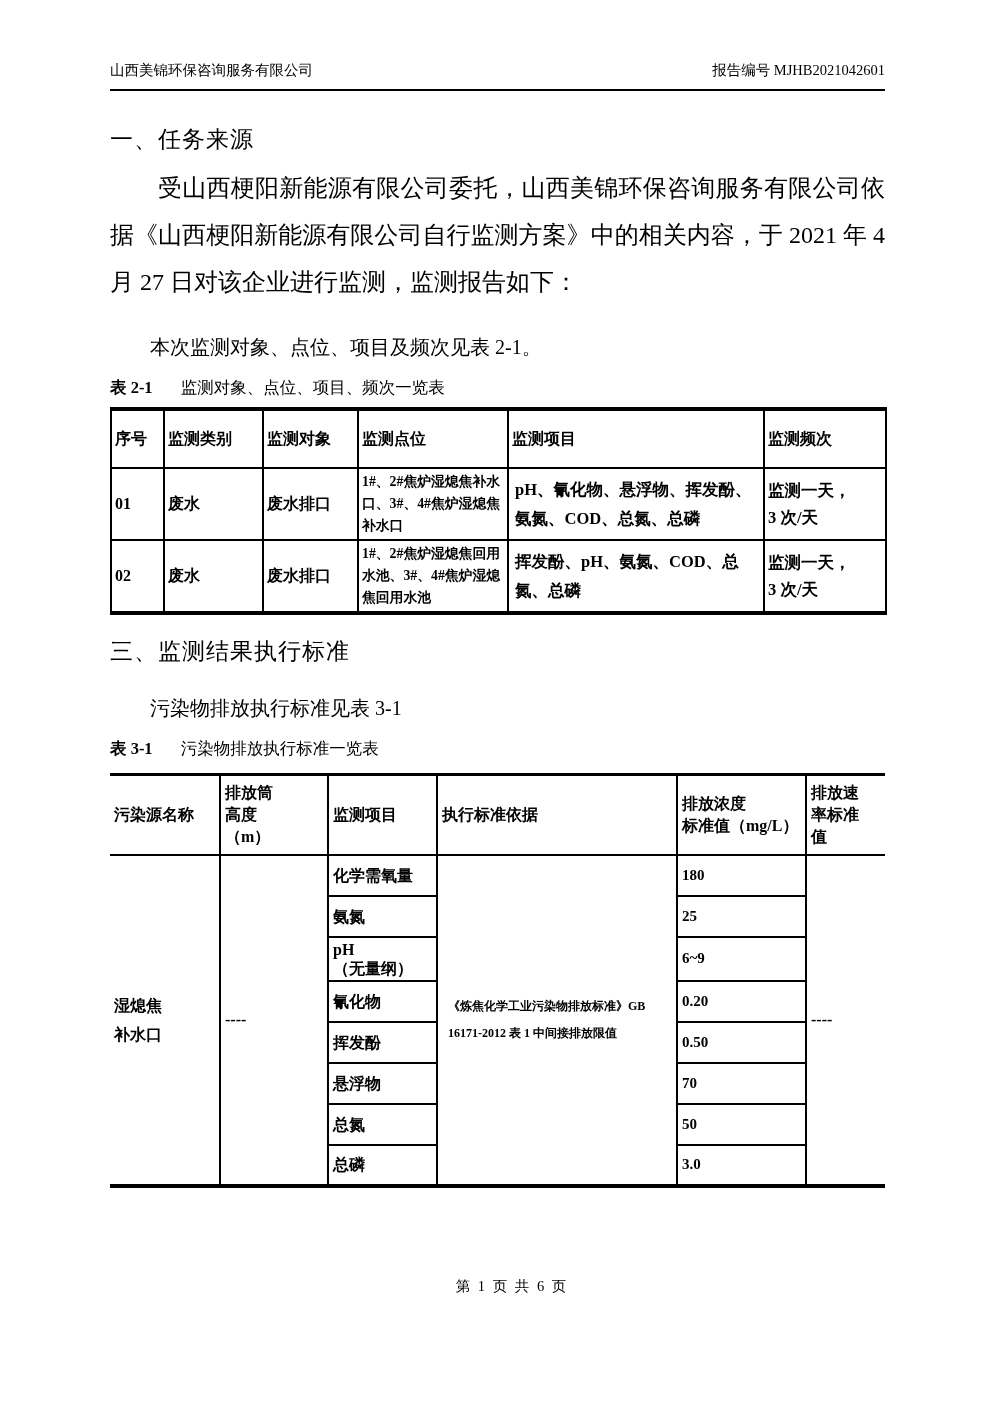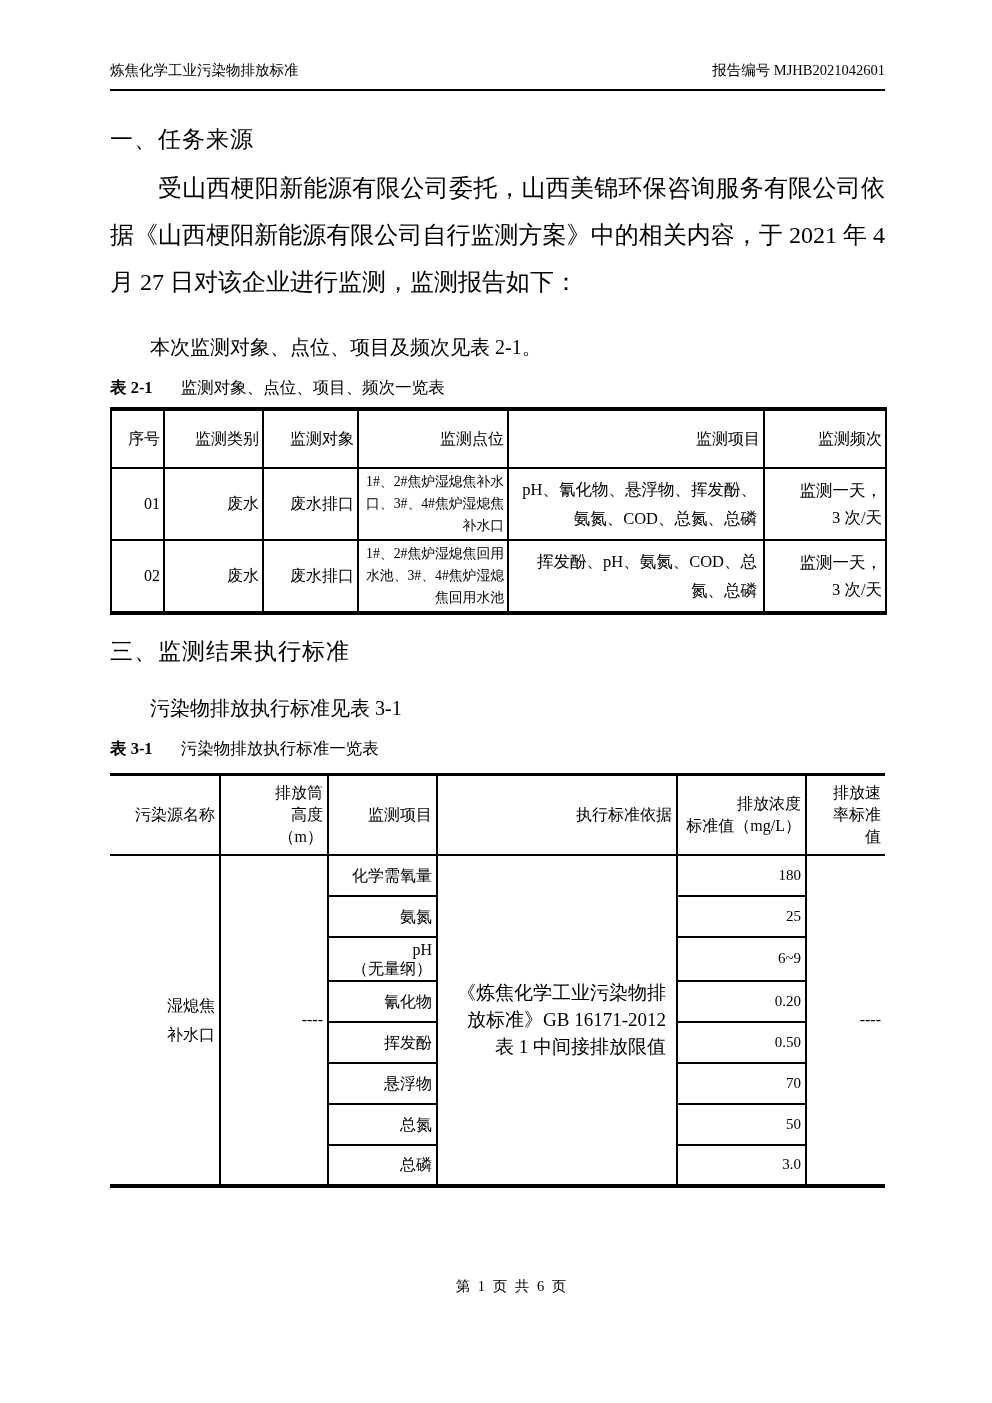--- a/index.html
+++ b/index.html
@@ -29,59 +29,59 @@
     text-indent: 2em; margin-top: 10px;
   }
   .lead-text { font-size: 20px; line-height: 30px; text-indent: 2em; margin-top: 26px; }
 
   
   .table-caption { text-align: left; font-size: 16.5px; margin-top: 15px; }
   .table-caption .cap-label { font-weight: bold; margin-right: 28px; }
 
   
   table { border-collapse: collapse; table-layout: fixed; width: 775px; }
-  td, th { text-align: right; vertical-align: middle; font-weight: normal; }
+  td, th { text-align: left; vertical-align: middle; font-weight: bold; }
   .preline { white-space: pre-line; }
 
   
   .t21 { margin-top: 8px; border: 2px solid #000; border-top: 4px solid #000; border-bottom: 4px solid #000; }
   .t21 th, .t21 td { border: 2px solid #000; font-size: 16px; padding: 2px 3px; }
   .t21 thead tr { height: 59px; }
   .t21 tbody tr { height: 70px; }
   .t21 td.point-cell { font-size: 13.8px; line-height: 22px; }
   .t21 td.items-cell { font-size: 16.5px; line-height: 29px; padding: 2px 6px; }
   .t21 td.freq-cell { font-size: 16.5px; line-height: 27px; }
 
   
   .t31 { margin-top: 13px; border-top: 3px solid #000; border-bottom: 4px solid #000; }
   .t31 th, .t31 td { border: 2px solid #000; font-size: 16px; padding: 2px 4px; }
   .t31 th { line-height: 22px; }
   .t31 thead tr { height: 80px; }
   .t31 tbody tr { height: 41px; }
   .t31 th:first-child, .t31 td.no-left { border-left: none; }
   .t31 th:last-child, .t31 td.no-right { border-right: none; }
   .t31 td.source-cell { font-size: 16px; line-height: 29px; }
-  .t31 td.basis-cell { font-size: 19px; line-height: 27px; padding: 18px 10px; }
+  .t31 td.basis-cell { font-size: 12px; line-height: 27px; padding: 18px 10px; }
   .t31 td.item-cell { font-size: 16px; line-height: 19px; }
   .t31 td.value-cell { font-size: 15px; }
 
   
   .doc-footer {
     position: absolute; top: 1277px; left: 16px; width: 100%;
     text-align: center; font-size: 14.5px; letter-spacing: 2px;
   }
 </style>
 </head>
 <body>
 
 <div class="page">
   <div class="content">
 
     <div class="doc-header">
-      <span>炼焦化学工业污染物排放标准</span>
+      <span>山西美锦环保咨询服务有限公司</span>
       <span>报告编号 MJHB2021042601</span>
     </div>
     <div class="header-rule"></div>
 
     <h1 class="section-title">一、任务来源</h1>
     <p class="body-text">受山西梗阳新能源有限公司委托，山西美锦环保咨询服务有限公司依据《山西梗阳新能源有限公司自行监测方案》中的相关内容，于 2021 年 4 月 27 日对该企业进行监测，监测报告如下：</p>
 
     <p class="lead-text">本次监测对象、点位、项目及频次见表 2-1。</p>
 
     <div class="table-caption">

